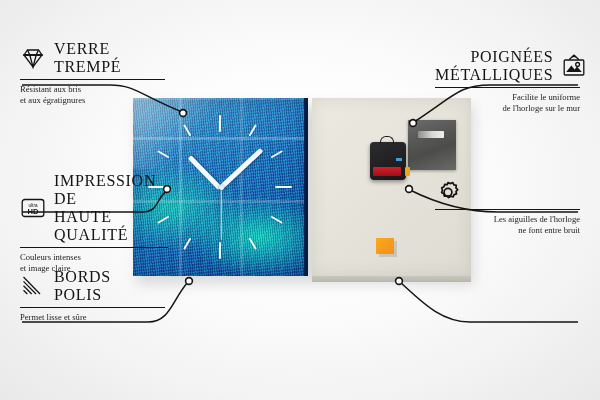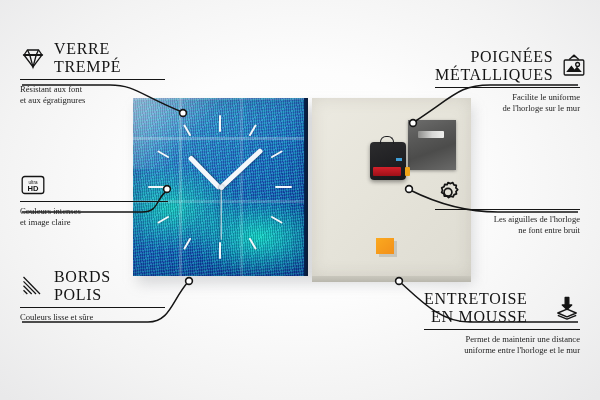--- a/index.html
+++ b/index.html
@@ -176,33 +176,35 @@
           <path d="M4,10 L13,22 L22,10 Z"></path>
           <path d="M4,10 L7.5,5 L18.5,5 L22,10 Z"></path>
           <path d="M7.5,5 L9.8,10 L13,22 L16.2,10 L18.5,5"></path>
           <path d="M4,10 L22,10"></path>
         </svg>
       </span>
       <span class="co-title">VERRE
 TREMPÉ</span>
     </div>
     <div class="co-rule"></div>
-    <div class="co-desc">Résistant aux font
+    <div class="co-desc">Résistant aux bris
 et aux égratignures</div>
   </div>
 
   <div class="callout left" style="left:20px;top:172px;width:148px;">
     <div class="co-head">
       <span class="ico">
         <svg viewBox="0 0 26 26" width="26" height="26">
           <rect x="2.2" y="4.5" width="21.6" height="17" rx="2.6" fill="none" stroke="#141414" stroke-width="1.3"></rect>
           <text x="13" y="11.6" font-family="Liberation Sans, sans-serif" font-size="4.6" fill="#141414" text-anchor="middle">ultra</text>
           <text x="13" y="18.8" font-family="Liberation Sans, sans-serif" font-size="7.6" font-weight="bold" fill="#141414" text-anchor="middle">HD</text>
         </svg>
       </span>
+      <span class="co-title">IMPRESSION DE
+HAUTE QUALITÉ</span>
     </div>
     <div class="co-rule"></div>
     <div class="co-desc">Couleurs intenses
 et image claire</div>
   </div>
 
   <div class="callout left" style="left:20px;top:268px;width:145px;">
     <div class="co-head">
       <span class="ico">
         <svg viewBox="0 0 26 26" width="26" height="26" stroke="#141414" stroke-width="1.25" fill="none">
@@ -210,21 +212,21 @@
             <path d="M3.5,8.4 L16,21"></path>
             <path d="M3.5,12.8 L11.7,21"></path>
           <path d="M3.5,17.2 L7.3,21"></path>
             <path d="M3.5,21 L3.6,21"></path>
         </svg>
       </span>
       <span class="co-title">BORDS
 POLIS</span>
     </div>
     <div class="co-rule"></div>
-    <div class="co-desc">Couleurs lisse et sûre</div>
+    <div class="co-desc">Permet lisse et sûre</div>
   </div>
 
   <div class="callout right" style="left:435px;top:40px;width:145px;">
     <div class="co-head">
       <span class="co-title">POIGNÉES
 MÉTALLIQUES</span>
       <span class="ico">
         <svg viewBox="0 0 26 26" width="26" height="26" fill="none" stroke="#141414" stroke-width="1.3">
           <path d="M13,2.2 L8.2,6.4 M13,2.2 L17.8,6.4"></path>
           <path d="M11.6,3.6 L14.4,3.6 L13,2.1 Z" fill="#141414"></path>
@@ -248,30 +250,14 @@
                    l0.9,-2.3 l-0.8,-2.4 l2.3,-1.0 l0.7,-2.4 l2.5,0.3 Z" stroke-linejoin="round"></path>
           <circle cx="13" cy="12.3" r="3.9"></circle>
         </svg>
       </span>
     </div>
     <div class="co-rule"></div>
     <div class="co-desc">Les aiguilles de l'horloge
 ne font entre bruit</div>
   </div>
 
-  <div class="callout right" style="left:424px;top:282px;width:156px;">
-    <div class="co-head">
-      <span class="co-title">ENTRETOISE
-EN MOUSSE</span>
-      <span class="ico">
-        <svg viewBox="0 0 26 26" width="26" height="26" fill="none" stroke="#141414" stroke-width="1.4">
-          <path d="M11.2,2.5 h3.6 v7.4 h2.9 L13,14.6 L8.3,9.9 h2.9 Z" fill="#141414" stroke-linejoin="round"></path>
-          <path d="M13,14.2 L22.2,18.0 L13,21.8 L3.8,18.0 Z" stroke-linejoin="round"></path>
-          <path d="M3.8,20.4 L13,24.1 L22.2,20.4" stroke-linejoin="round"></path>
-        </svg>
-      </span>
-    </div>
-    <div class="co-rule"></div>
-    <div class="co-desc">Permet de maintenir une distance
-uniforme entre l'horloge et le mur</div>
-  </div>
 
 </div>
 
 </body></html>

